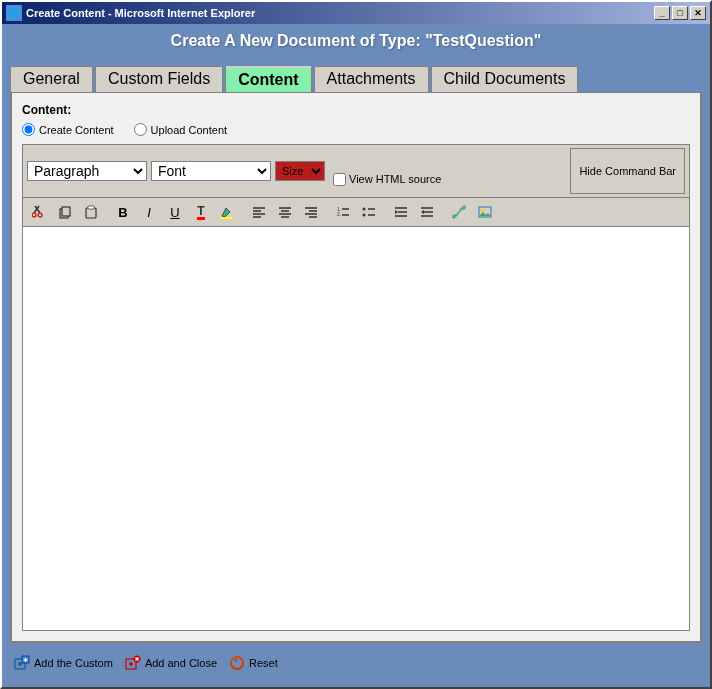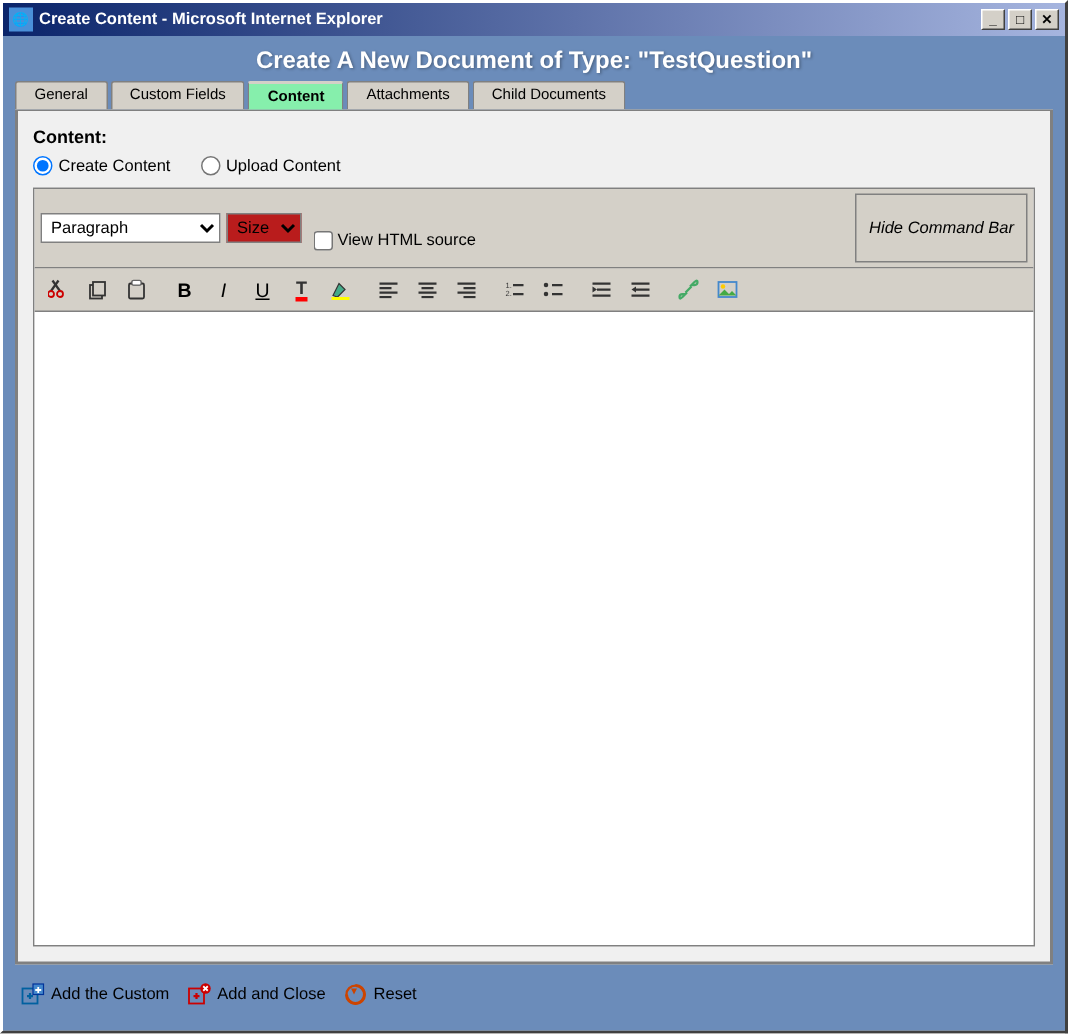--- a/index.html
+++ b/index.html
@@ -72,34 +72,34 @@
       display: flex;
       flex-direction: column;
       padding: 8px;
       overflow: hidden;
     }
     .page-title {
       color: #ffffff;
       font-size: 16px;
       font-weight: bold;
       text-align: center;
-      margin-bottom: 4px;
+      margin-bottom: 16px;
       text-shadow: 1px 1px 2px rgba(0,0,0,0.3);
     }
     .tabs-bar {
       display: flex;
       gap: 2px;
       margin-bottom: 0;
     }
     .tab {
       background: #d4d0c8;
       border: 1px solid #808080;
       border-bottom: none;
       padding: 3px 12px;
-      font-size: 10px;
+      font-size: 16px;
       cursor: pointer;
       color: #000;
       border-top-left-radius: 2px;
       border-top-right-radius: 2px;
     }
     .tab.active {
       background: #86efac;
       font-weight: bold;
       border-top: 2px solid #d4d0c8;
       z-index: 1;
@@ -146,21 +146,21 @@
       background: #d4d0c8;
       border-bottom: 1px solid #808080;
       padding: 3px 4px;
       display: flex;
       align-items: center;
       gap: 4px;
       flex-shrink: 0;
     }
     .toolbar-select {
       height: 20px;
-      font-size: 11px;
+      font-size: 14px;
       background: #fff;
       border: 1px solid #808080;
       padding: 0 2px;
     }
     .toolbar-select.paragraph {
       width: 120px;
     }
     .toolbar-select.font {
       width: 120px;
     }
@@ -180,21 +180,20 @@
       margin-left: 4px;
       margin-top: 16px;
     }
     .hide-cmd-btn {
       margin-left: auto;
       background: #d4d0c8;
       border: 1px solid #808080;
       padding: 16px 8px;
       font-size: 11px;
       cursor: pointer;
-      font-style: italic;
     }
     .toolbar-row2 {
       background: #d4d0c8;
       border-bottom: 1px solid #808080;
       padding: 3px 4px;
       display: flex;
       align-items: center;
       gap: 2px;
       flex-shrink: 0;
     }
@@ -305,20 +304,26 @@
       <div class="editor-container">
 
         <div class="toolbar-row1">
           <select class="toolbar-select paragraph">
             <option>Paragraph</option>
             <option>Heading 1</option>
             <option>Heading 2</option>
             <option>Heading 3</option>
           </select>
 
+          <select class="toolbar-select font">
+            <option>Font</option>
+            <option>Arial</option>
+            <option>Times New Roman</option>
+            <option>Courier</option>
+          </select>
 
           <select class="size-select">
             <option>Size</option>
             <option>8</option>
             <option>10</option>
             <option>12</option>
             <option>14</option>
             <option>16</option>
             <option>18</option>
             <option>24</option>

